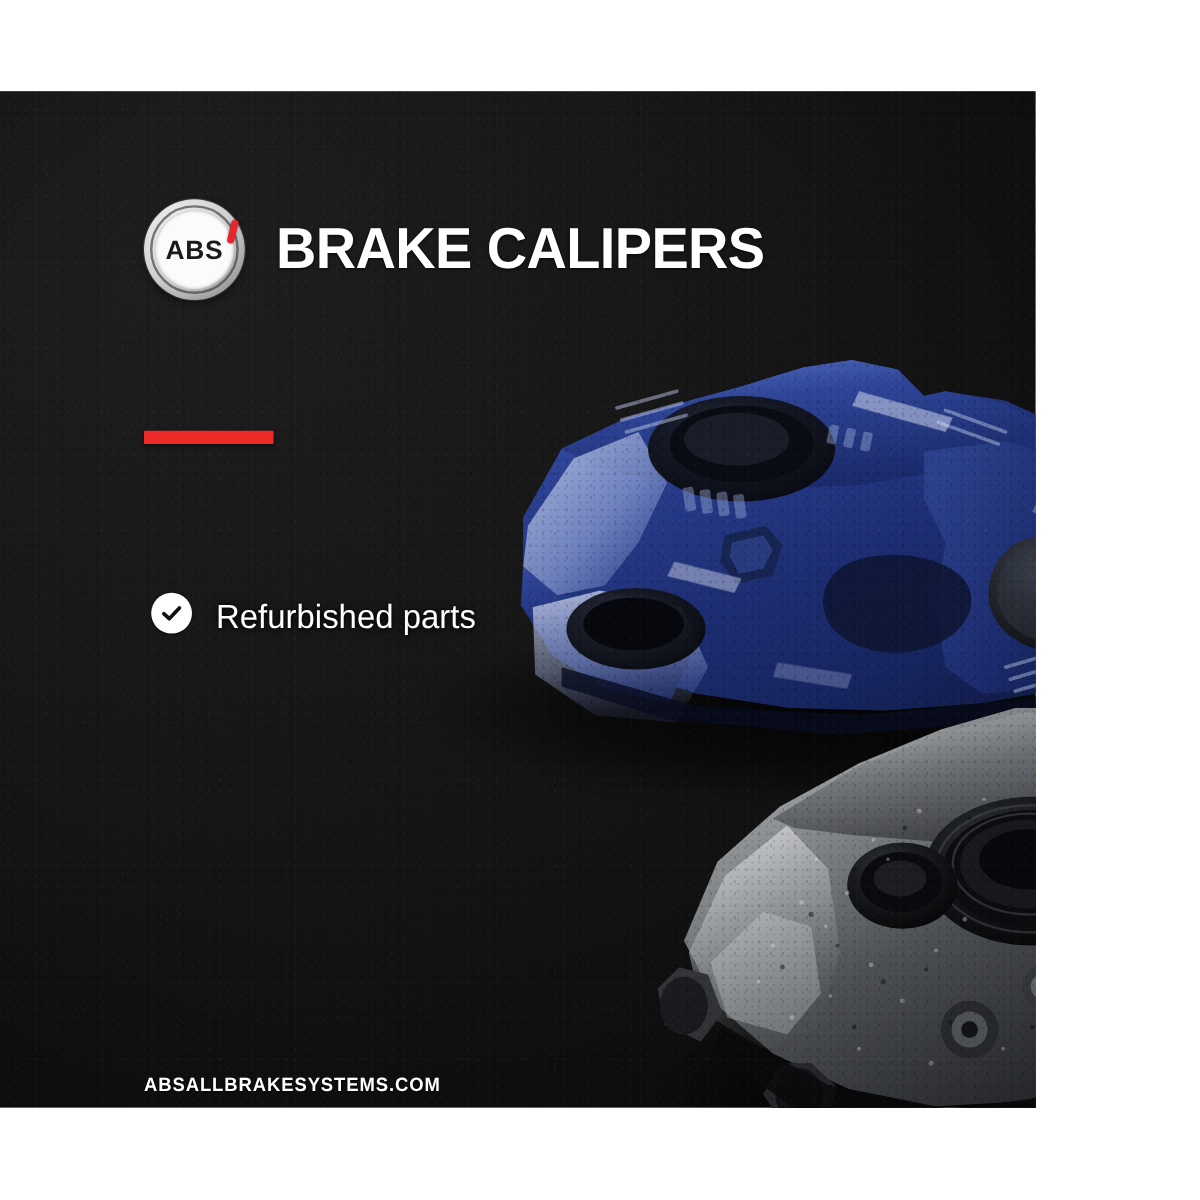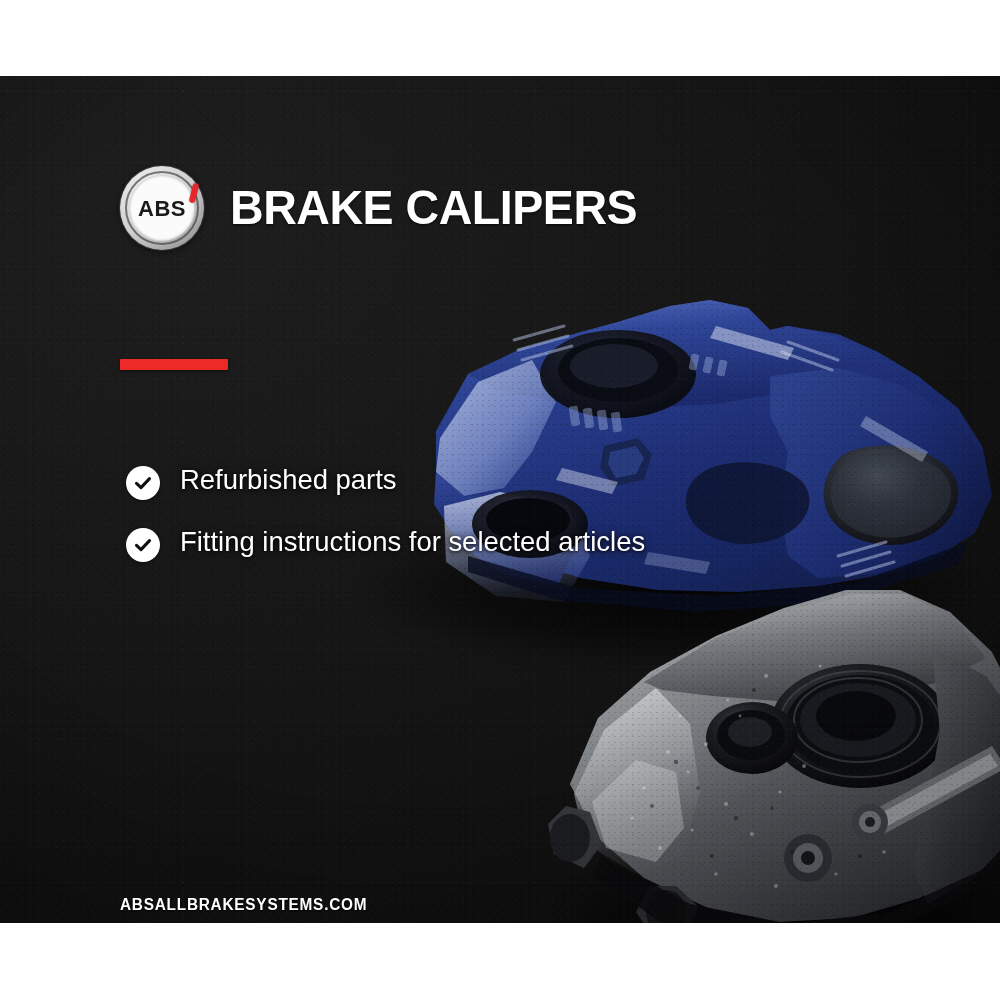--- a/index.html
+++ b/index.html
@@ -9,21 +9,21 @@
     font-family:"Liberation Sans", sans-serif;
     overflow:hidden;
   }
   #canvas{
     position:relative; width:1000px; height:1000px;
     background:#ffffff; overflow:hidden;
   }
 
   
   .panel{
-    position:absolute; left:0; top:76px; width:1000px; height:847px;
+    position:absolute; left:0; top:76px; width:863px; height:847px;
     background:
       radial-gradient(120% 110% at 18% 18%, #1e1e1e 0%, #161616 45%, #101010 75%, #0b0b0b 100%);
     overflow:hidden;
   }
   
   .grain{
     position:absolute; inset:0; opacity:.55; pointer-events:none;
     background-image:
       radial-gradient(circle at 12% 22%, rgba(255,255,255,.035) 0 1px, transparent 1px),
       radial-gradient(circle at 37% 68%, rgba(255,255,255,.03) 0 1px, transparent 1px),
@@ -79,21 +79,21 @@
   }
 
   .accentbar{
     position:absolute; left:120px; top:283px; width:108px; height:11px;
     background:#ee2a28; border-radius:1px;
     box-shadow:0 1px 3px rgba(0,0,0,.6);
   }
 
   
   .features{ position:absolute; left:126px; top:390px; }
-  .frow{ display:flex; align-items:flex-start; height:62px; }
+  .frow{ display:flex; align-items:flex-end; height:62px; }
   .chk{
     position:relative; flex:0 0 auto; width:34px; height:34px; border-radius:50%;
     background:#ffffff; box-shadow:0 1px 3px rgba(0,0,0,.55);
     display:flex; align-items:center; justify-content:center;
   }
   .chk svg{ display:block; }
   .ftext{
     margin-left:20px; color:#ffffff; font-size:28px; line-height:1;
     white-space:nowrap; text-shadow:0 1px 4px rgba(0,0,0,.9), 0 0 10px rgba(0,0,0,.7);
     transform:scaleX(.98); transform-origin:left center;
@@ -384,27 +384,19 @@
         <span class="chk">
           <svg width="22" height="22" viewBox="0 0 22 22" aria-hidden="true">
             <path d="M4.5 11.4 L9 15.6 L17.5 6.6" fill="none" stroke="#111111" stroke-width="3.1" stroke-linecap="round" stroke-linejoin="round"></path>
           </svg>
         </span>
         <span class="ftext">Refurbished parts</span>
       </div>
 
 
 
-      <div class="frow">
-        <span class="chk">
-          <svg width="22" height="22" viewBox="0 0 22 22" aria-hidden="true">
-            <path d="M4.5 11.4 L9 15.6 L17.5 6.6" fill="none" stroke="#111111" stroke-width="3.1" stroke-linecap="round" stroke-linejoin="round"></path>
-          </svg>
-        </span>
-        <span class="ftext">Fitting instructions for selected articles</span>
-      </div>
 
     </div>
 
     <div class="footer">ABSALLBRAKESYSTEMS.COM</div>
 
   </div>
 </div>
 
 </body></html>

